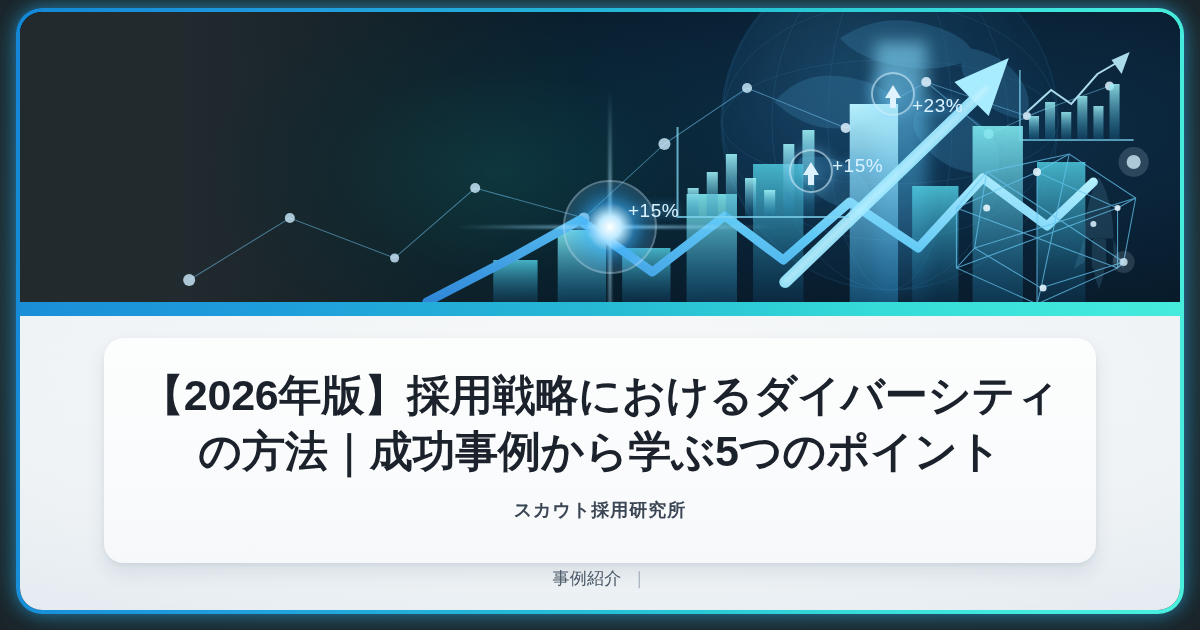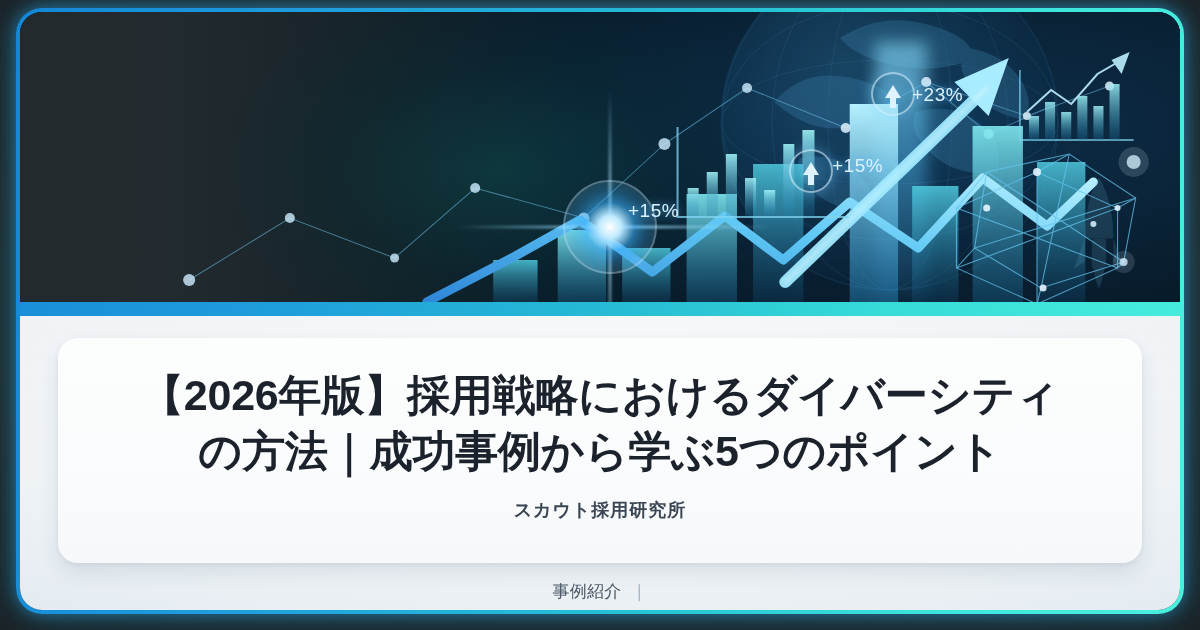--- a/index.html
+++ b/index.html
@@ -124,21 +124,21 @@
   .pct {
     position:absolute;
     color:#d9f2ff;
     font-family:"Liberation Sans", sans-serif;
     font-size:19px; font-weight:400;
     letter-spacing:.5px;
     text-shadow:0 0 10px rgba(90,190,255,.85);
   }
   #pct-left { left:608px; top:188px; }
   #pct-mid  { left:812px; top:143px; }
-  #pct-top  { left:892px; top:72px; }
+  #pct-top  { left:892px; top:83px; }
 
   
   #beam {
     position:absolute; left:855px; top:30px; width:52px; height:260px;
     background:linear-gradient(180deg, rgba(140,225,255,.60) 0%, rgba(90,200,255,.42) 45%, rgba(40,150,230,.10) 100%);
     filter:blur(8px);
   }
 
   
   #rocket {
@@ -165,21 +165,21 @@
   
   #panel::after{
     content:""; position:absolute; inset:0; pointer-events:none;
     background:
       repeating-linear-gradient(0deg, rgba(255,255,255,.25) 0 1px, rgba(0,0,0,0) 1px 3px);
     opacity:.25;
   }
 
   #title-card {
     position:relative;
-    width:1084px;
+    width:992px;
     min-height:225px;
     margin:0 auto;
     border-radius:20px;
     background:linear-gradient(180deg,#fcfdfd 0%, #fafbfc 60%, #f6f8f9 100%);
     box-shadow:0 10px 20px rgba(40,70,95,.10), 0 2px 5px rgba(40,70,95,.07);
     display:flex; flex-direction:column;
     align-items:center; justify-content:center;
     padding:26px 24px 37px;
     z-index:2;
   }
@@ -203,21 +203,21 @@
     font-weight:700;
     font-size:18px;
     letter-spacing:1px;
     color:#3a4654;
     text-align:center;
   }
 
   #footer {
     position:relative;
     z-index:2;
-    margin-top:17px;
+    margin-top:4px;
     font-family:Liberation Serif, serif;
     font-size:17px;
     color:#4a5866;
     letter-spacing:.3px;
     display:flex; align-items:center; gap:9px;
   }
   #footer .sep { color:#9aa8b5; font-weight:300; }
 </style>
 </head>
 <body>

